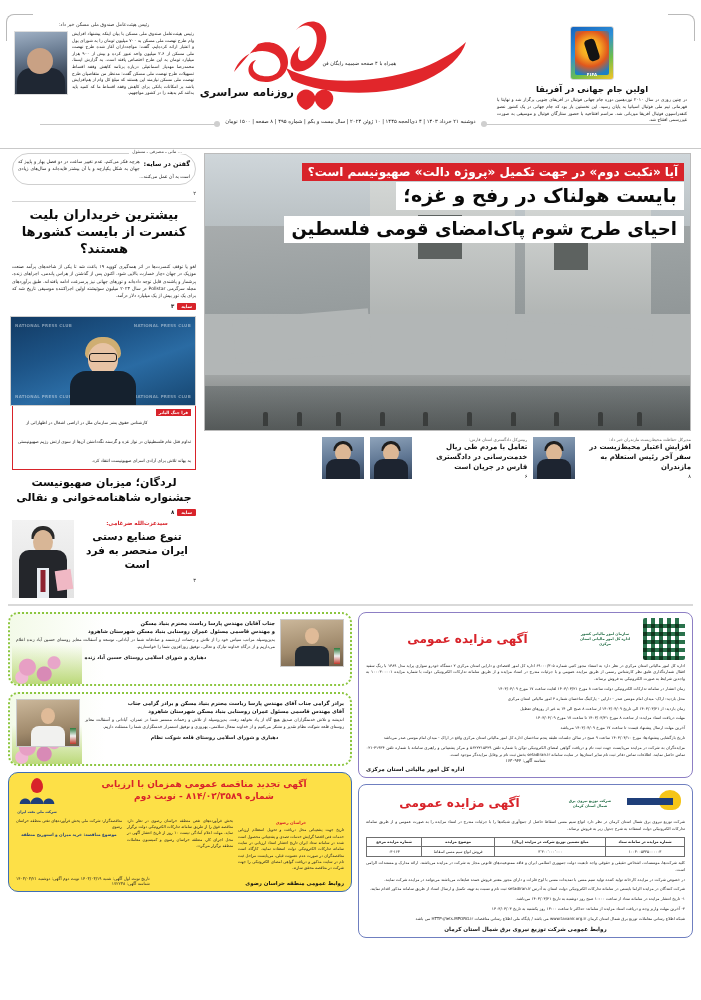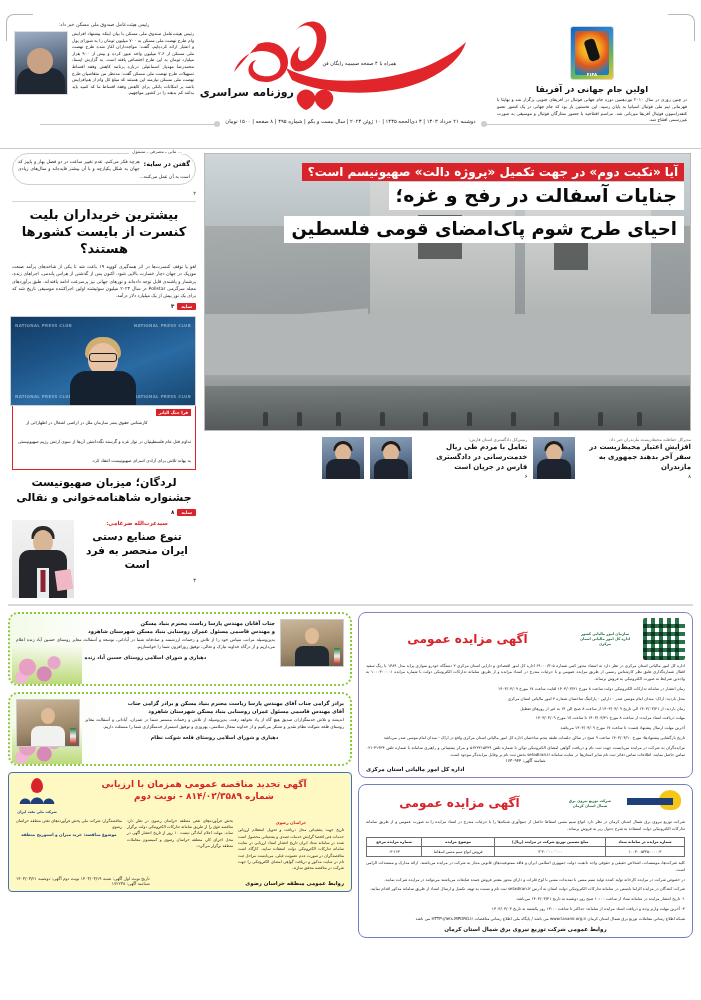--- a/index.html
+++ b/index.html
@@ -259,21 +259,21 @@
   .ad-green .ag-sign{font-size:5px;font-weight:bold;color:#111;margin-top:3px;text-align:center;}
   .ad-green .ag-photo{
     width:62px;height:46px;flex:0 0 62px;border:1px solid #ccc;position:relative;overflow:hidden;
     background:linear-gradient(170deg,#cbb79a 0%,#a08a6c 60%,#6e5c46 100%);
   }
   .ad-green .ag-photo .pg-h{position:absolute;left:50%;top:8px;transform:translateX(-50%);width:14px;height:16px;border-radius:50%;background:#e0bb98;}
   .ad-green .ag-photo .pg-b{position:absolute;left:50%;bottom:0;transform:translateX(-50%);width:34px;height:20px;border-radius:8px 8px 0 0;background:#222a33;}
   .ad-green .ag-photo .pg-f{position:absolute;right:3px;bottom:2px;width:6px;height:16px;background:linear-gradient(180deg,#2d7a3a,#f0f0f0,#c0392b);}
 
   .ad-blue{
-    border:1.5px solid #3f6fb5;border-radius:4px;padding:5px 7px;position:relative;background:#fef9c3;
+    border:1.5px solid #3f6fb5;border-radius:10px;padding:5px 7px;position:relative;background:#fde047;
     overflow:hidden;
   }
   .ad-hdr{display:flex;align-items:flex-start;gap:6px;justify-content:space-between;}
   .ad-hdr .ad-title{flex:1;text-align:center;}
   .ad-t-main{font-size:9px;font-weight:bold;color:#d8232a;line-height:1.35;}
   .ad-t-sub{font-size:9px;font-weight:bold;color:#d8232a;line-height:1.35;}
   .npc-logo{width:42px;height:36px;flex:0 0 42px;position:relative;}
   .npc-logo .flame{
     position:absolute;left:50%;top:0;transform:translateX(-50%);
     width:12px;height:15px;border-radius:50% 50% 50% 50%/60% 60% 40% 40%;background:#d8232a;
@@ -398,29 +398,29 @@
         <div class="fig" style="left:27%;"></div>
         <div class="fig" style="left:36%;"></div>
         <div class="fig" style="left:45%;"></div>
         <div class="fig" style="left:54%;"></div>
         <div class="fig" style="left:63%;"></div>
         <div class="fig" style="left:72%;"></div>
         <div class="fig" style="left:81%;"></div>
         <div class="fig" style="left:89%;"></div>
 
         <div class="hero-kicker">آیا «نکبت دوم» در جهت تکمیل «پروژه دالت» صهیونیسم است؟</div>
-        <div class="hero-h1">جنایات آسفالت در رفح و غزه؛</div>
+        <div class="hero-h1">بایست هولناک در رفح و غزه؛</div>
         <div class="hero-h2">احیای طرح شوم پاک‌امضای قومی فلسطین</div>
       </div>
 
       <div class="briefs">
         <div class="brief">
           <div class="btxt">
             <div class="bk">مدیرکل حفاظت محیط‌زیست مازندران خبر داد:</div>
-            <div class="bh2">افزایش اعتبار محیط‌زیست در سفر آخر بدهند جمهوری به مازندران</div>
+            <div class="bh2">افزایش اعتبار محیط‌زیست در سفر آخر رئیس استعلام به مازندران</div>
             <div class="bp">۸</div>
           </div>
           <div class="bthumb">
               <div class="bhair"></div>
               <div class="bh"></div>
               <div class="bb"></div>
             </div>
         </div>
         <div class="brief">
           <div class="btxt">

